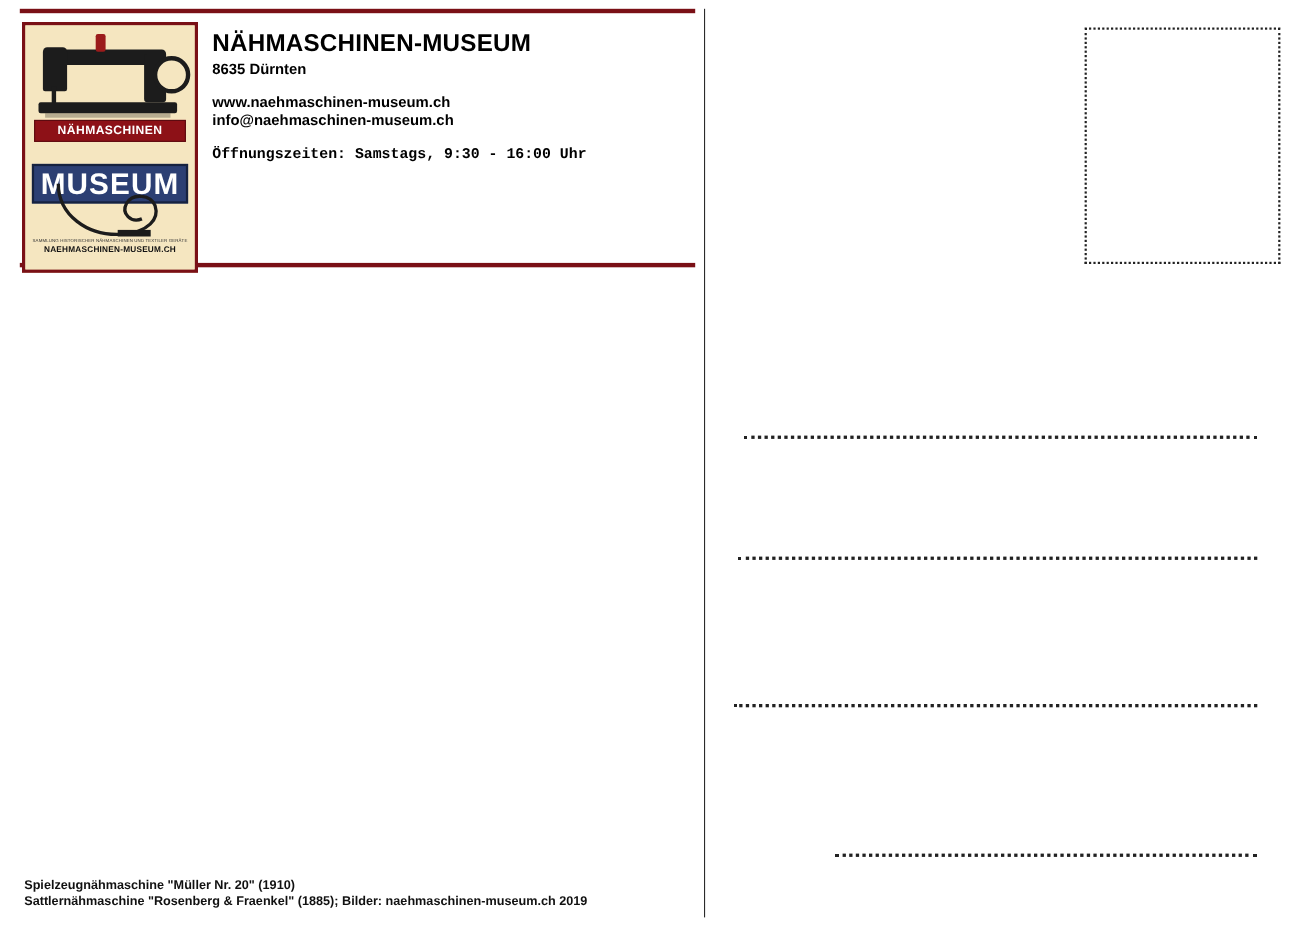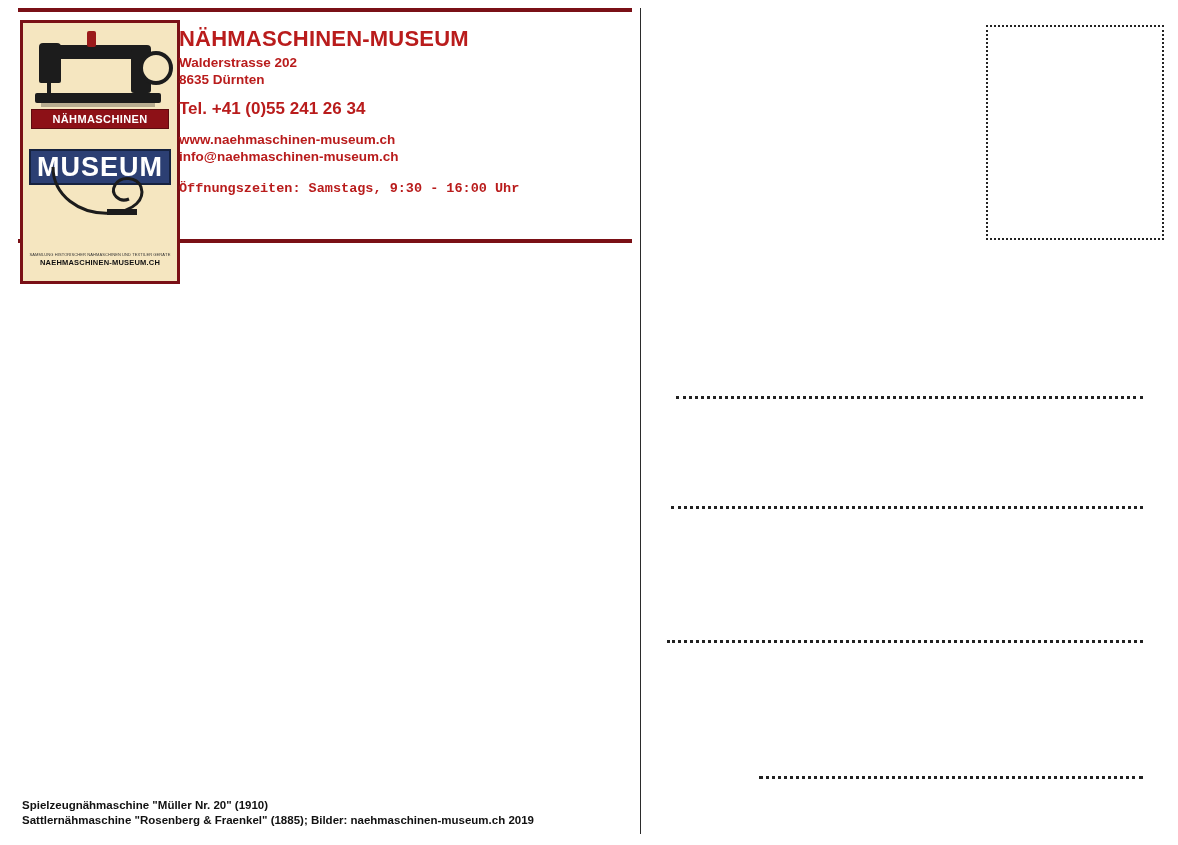--- a/index.html
+++ b/index.html
@@ -49,21 +49,21 @@
     height: 826px;
     background: #2b2b2b;
   }
 
   
   .logo {
     position: absolute;
     left: 20px;
     top: 20px;
     width: 160px;
-    height: 264px;
+    height: 228px;
     border: 3px solid #7a1016;
     background: #f0e0b8;
     box-sizing: border-box;
     overflow: hidden;
   }
   .logo-inner {
     position: absolute;
     left: 0; top: 0; right: 0; bottom: 0;
     background: #f5e6c0;
   }
@@ -195,24 +195,24 @@
     width: 100%;
     text-align: center;
     font-size: 4px;
     color: #333;
     letter-spacing: .1px;
   }
 
   
   .info {
     position: absolute;
-    left: 179px;
+    left: 193px;
     top: 26px;
     width: 430px;
-    color: #b91c1c;
+    color: #000000;
   }
   .info h1 {
     margin: 0 0 3px 0;
     font-size: 22px;
     font-weight: bold;
     letter-spacing: .2px;
   }
   .info .line {
     font-size: 13.5px;
     font-weight: bold;
@@ -312,23 +312,21 @@
         </div>
 
         <div class="logo-foot-tiny">SAMMLUNG HISTORISCHER NÄHMASCHINEN UND TEXTILER GERÄTE</div>
 
         <div class="logo-foot">NAEHMASCHINEN-MUSEUM.CH</div>
       </div>
     </div>
 
     <div class="info">
       <h1>NÄHMASCHINEN-MUSEUM</h1>
-      <div class="line">Walderstrasse 202</div>
       <div class="line">8635 Dürnten</div>
-      <div class="tel">Tel. +41 (0)55 241 26 34</div>
       <div class="web">
         <div>www.naehmaschinen-museum.ch</div>
         <div>info@naehmaschinen-museum.ch</div>
       </div>
       <div class="hours">
         <div>Öffnungszeiten: Samstags, 9:30 - 16:00 Uhr</div>
       </div>
     </div>
 
     <div class="caption">

